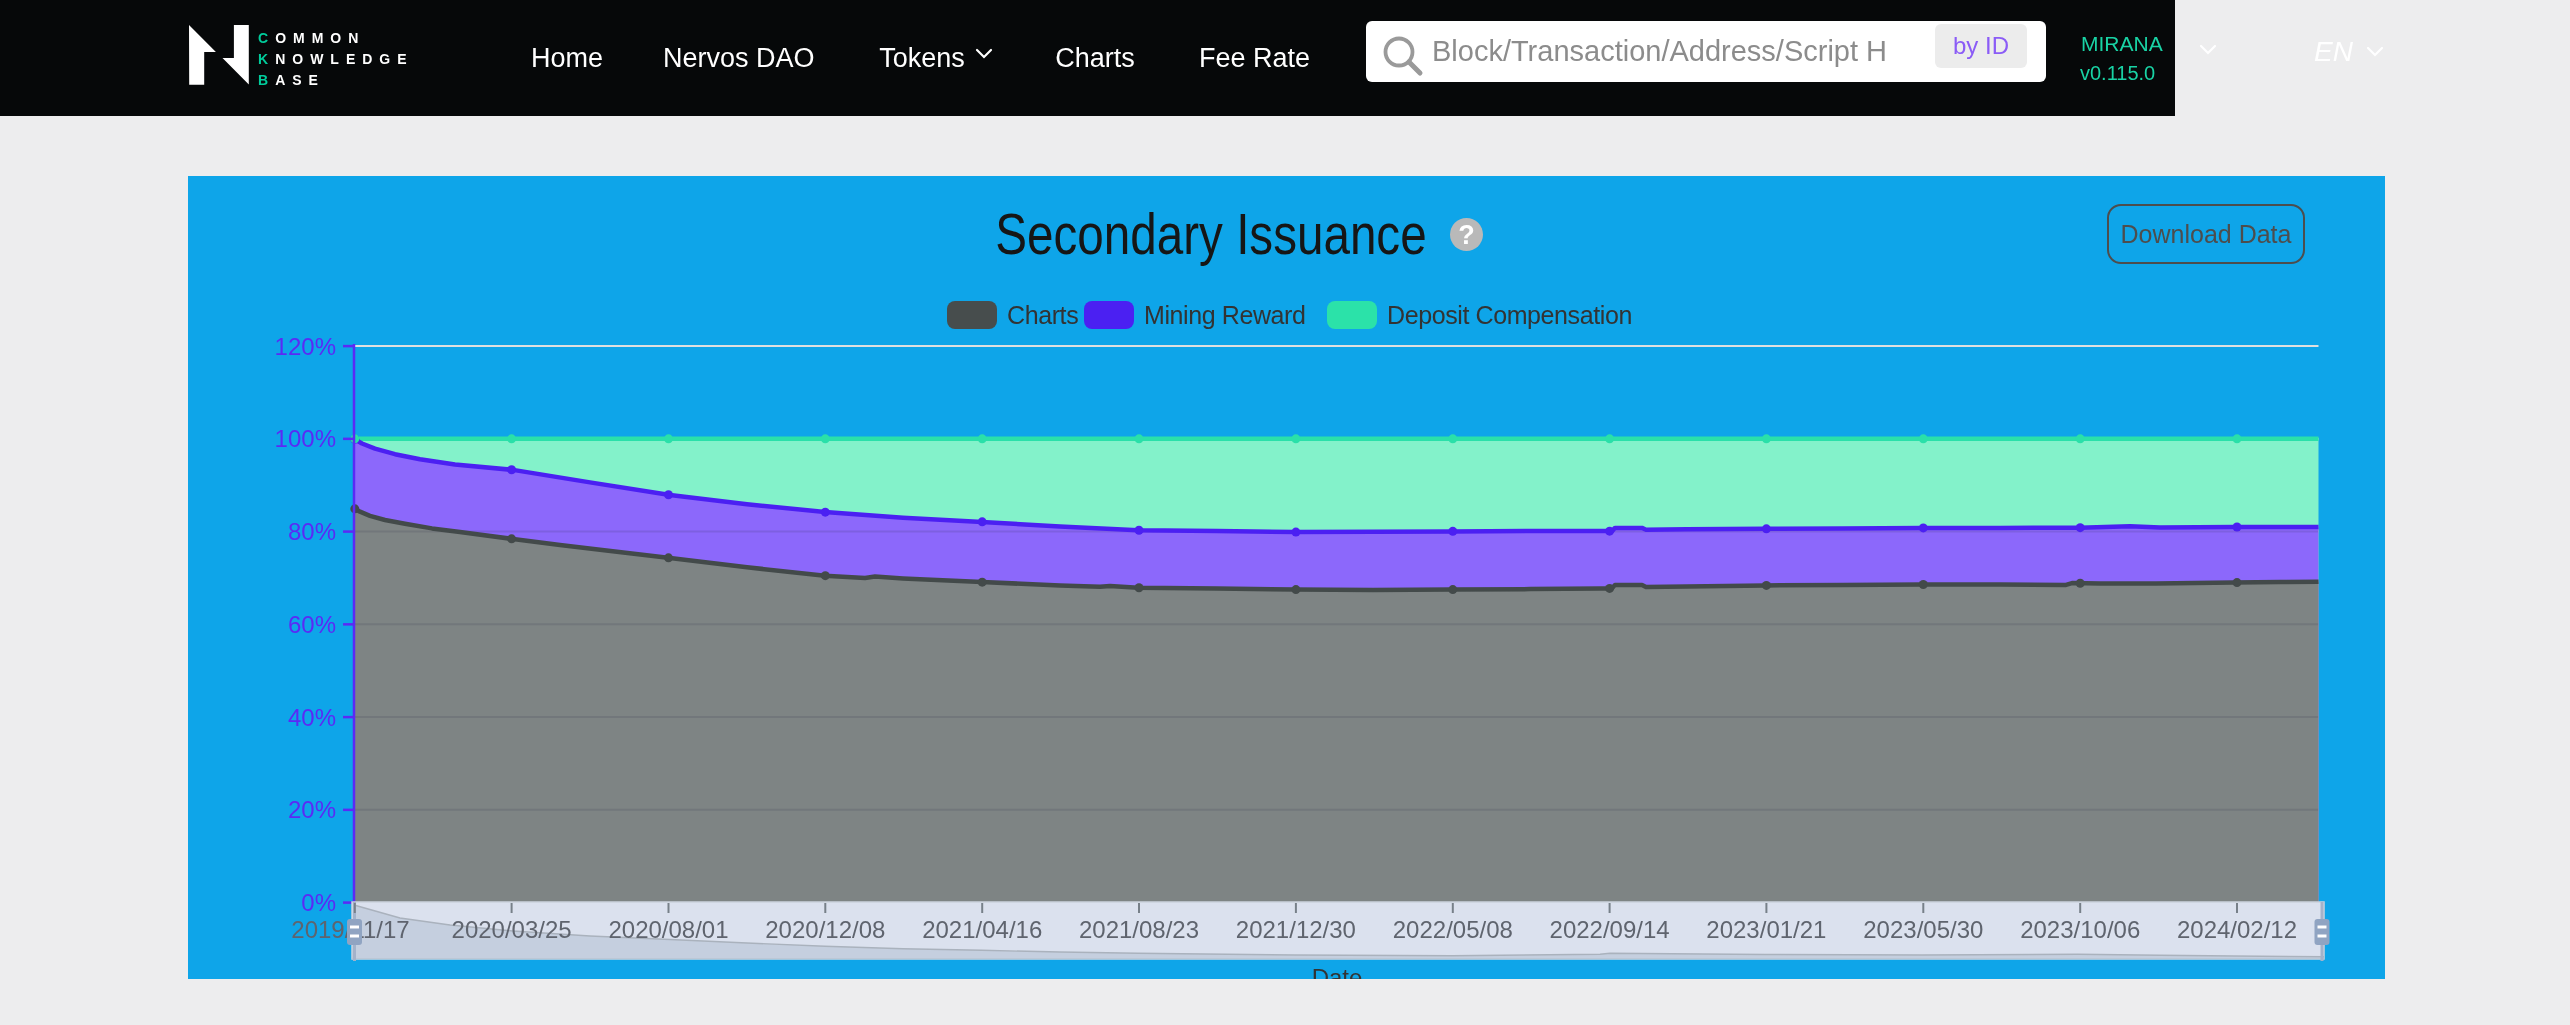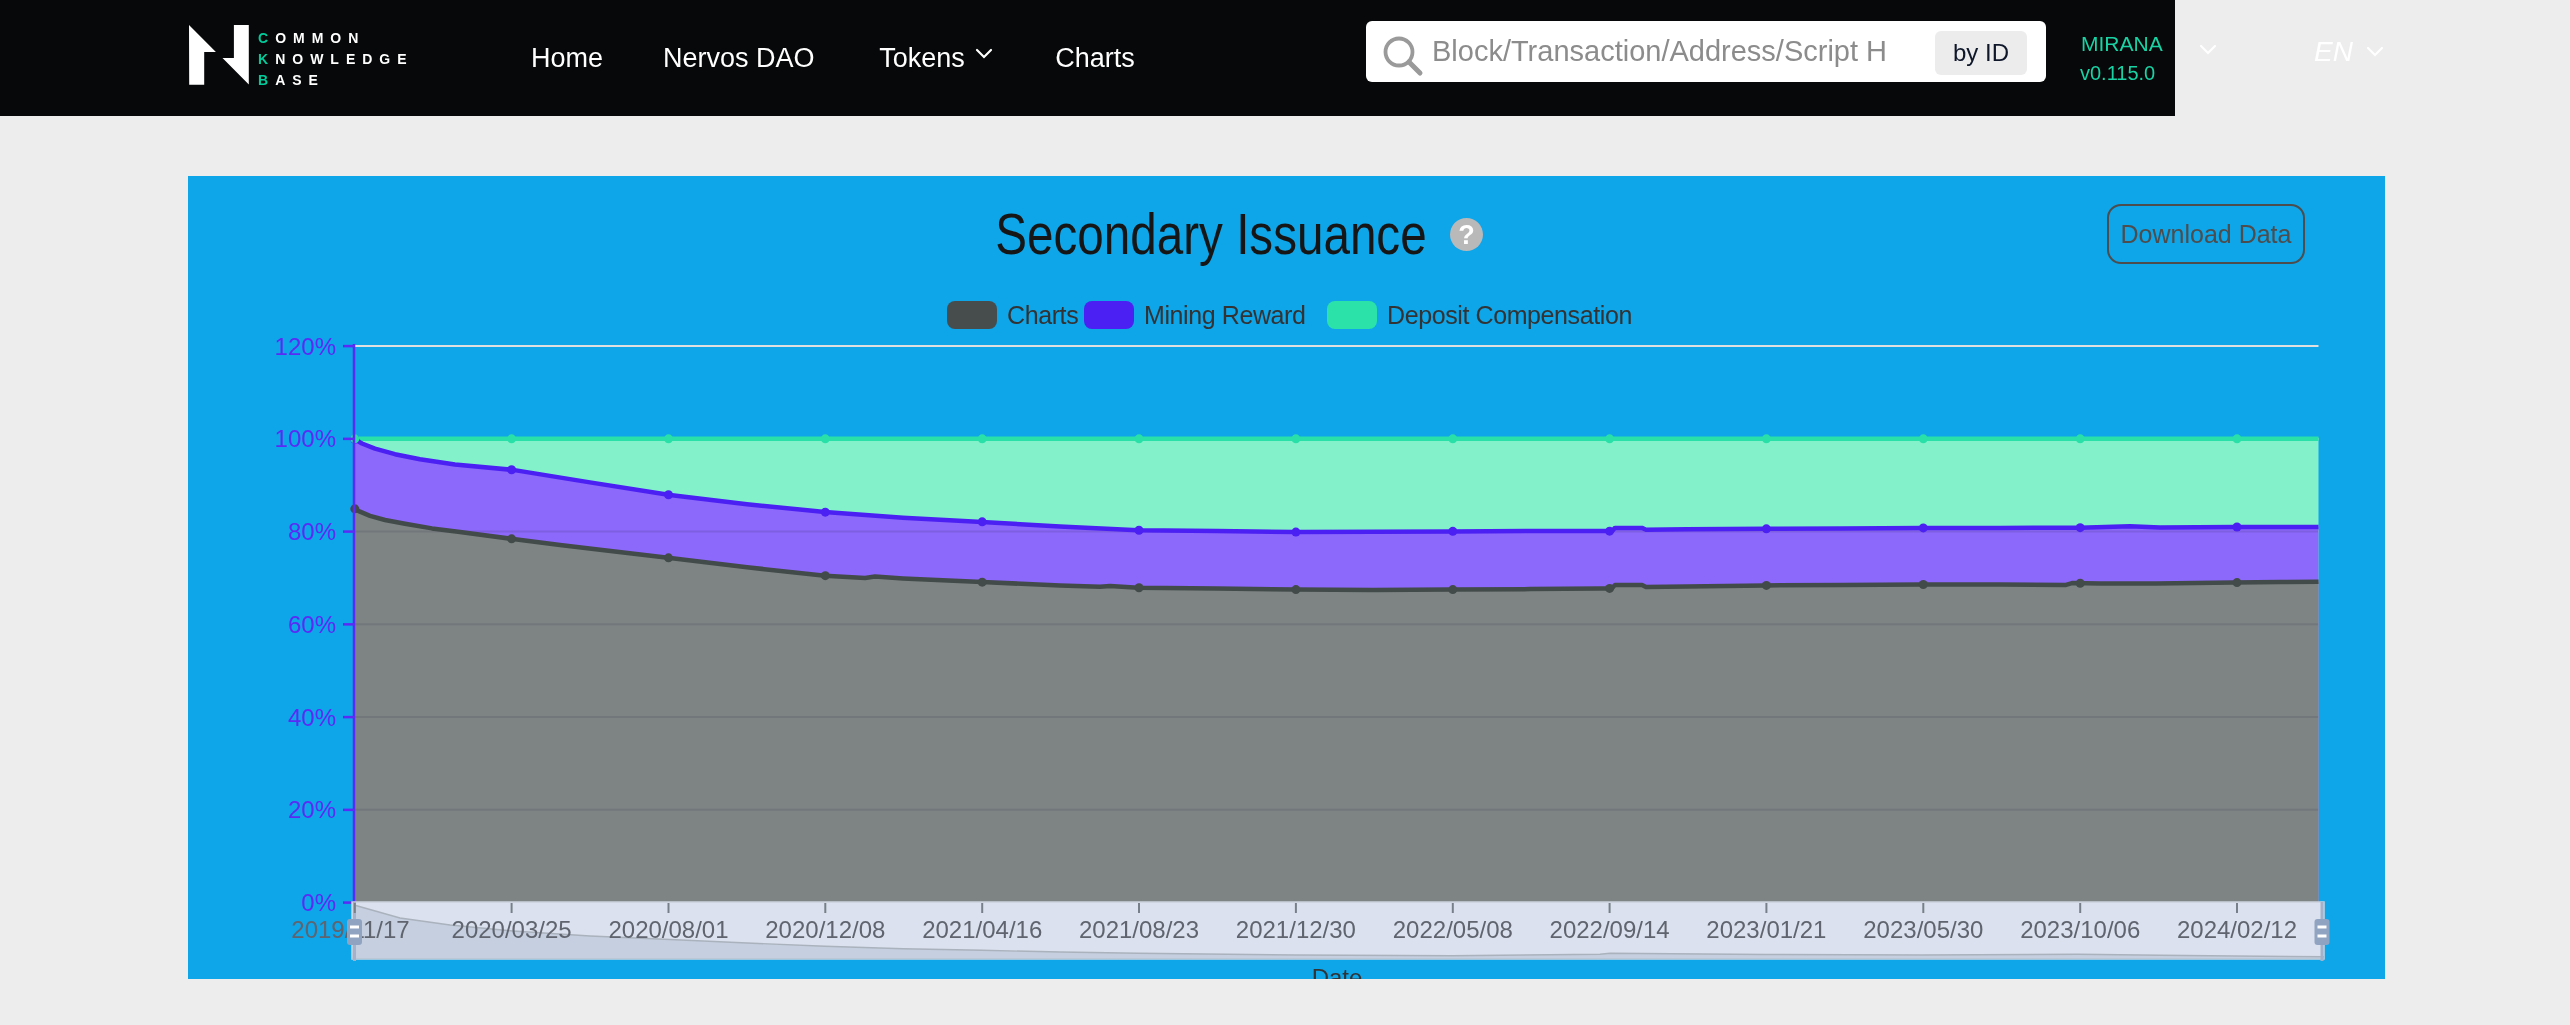--- a/index.html
+++ b/index.html
@@ -3,21 +3,21 @@
 <meta charset="utf-8">
 <style>
   html,body{margin:0;padding:0;}
   body{width:2570px;height:1025px;background:#ededee;font-family:"Liberation Sans",sans-serif;overflow:hidden;position:relative;}
   .nav{position:absolute;left:0;top:0;width:2175px;height:116px;background:#060809;}
   .navitem{position:absolute;top:0;height:116px;line-height:116px;color:#fff;font-size:27px;text-align:center;white-space:nowrap;}
   .logo-text{position:absolute;left:258px;top:28px;color:#fff;font-weight:bold;font-size:14px;letter-spacing:7px;line-height:21px;white-space:pre;}
   .logo-text .t{color:#00cc9b;}
   .search{position:absolute;left:1366px;top:21px;width:680px;height:61px;background:#fff;border-radius:6px;}
   .search .ph{position:absolute;left:66px;top:0;height:61px;line-height:61px;color:#8c8c8c;font-size:29px;white-space:nowrap;}
-  .byid{position:absolute;right:19px;top:10px;width:92px;height:44px;background:#ececec;border-radius:6px;color:#0f172a;font-size:24px;text-align:center;line-height:44px;}
+  .byid{position:absolute;right:19px;top:3px;width:92px;height:44px;background:#ececec;border-radius:6px;color:#8b5cf6;font-size:24px;text-align:center;line-height:44px;}
   .card{position:absolute;left:188px;top:176px;width:2197px;height:803px;background:#0ea5e9;overflow:hidden;}
   .ctitle{position:absolute;left:723px;top:25px;width:600px;text-align:center;font-size:57px;color:#161616;transform:scaleX(0.835);transform-origin:center;white-space:nowrap;}
   .help{position:absolute;left:1262px;top:42px;width:33px;height:33px;border-radius:50%;background:#b9b9b9;color:#fff;font-weight:bold;font-size:27px;text-align:center;line-height:34px;}
   .dlbtn{position:absolute;left:1919px;top:28px;width:194px;height:56px;border:2px solid #4d4d4d;border-radius:14px;color:#4d4d4d;font-size:25px;text-align:center;line-height:56px;}
   .leg{position:absolute;top:125px;height:28px;}
   .sw{position:absolute;top:0;width:50px;height:28px;border-radius:8px;}
   .lt{position:absolute;top:-1px;font-size:25px;color:#333;white-space:nowrap;line-height:30px;letter-spacing:-0.4px;}
 </style>
 </head>
 <body>
@@ -29,20 +29,21 @@
     <div class="logo-text"><span class="t">C</span>OMMON
 <span class="t">K</span>NOWLEDGE
 <span class="t">B</span>ASE</div>
     <div class="navitem" style="left:530px;width:74px;">Home</div>
     <div class="navitem" style="left:663px;width:151px;">Nervos DAO</div>
     <div class="navitem" style="left:878px;width:88px;">Tokens</div>
     <svg class="chev" style="position:absolute;left:975px;top:48px" width="18" height="12" viewBox="0 0 18 12">
       <path d="M2,2 L9,9 L16,2" stroke="#fff" stroke-width="2.2" fill="none" stroke-linecap="round"></path>
     </svg>
     <div class="navitem" style="left:1055px;width:80px;">Charts</div>
+    <div class="navitem" style="left:1199px;width:107px;">Fee Rate</div>
     <div class="search">
       <svg style="position:absolute;left:15px;top:14px" width="44" height="44" viewBox="0 0 44 44">
         <circle cx="18" cy="17" r="13.5" stroke="#9a9a9a" stroke-width="3.8" fill="none"></circle>
         <line x1="28" y1="27" x2="39" y2="38" stroke="#9a9a9a" stroke-width="5" stroke-linecap="round"></line>
       </svg>
       <div class="ph">Block/Transaction/Address/Script H</div>
       <div class="byid">by ID</div>
     </div>
     <div style="position:absolute;left:2081px;top:32px;color:#19d3a5;font-size:21px;">MIRANA</div>
     <div style="position:absolute;left:2080px;top:62px;color:#19d3a5;font-size:20px;text-align:right;">v0.115.0</div>

